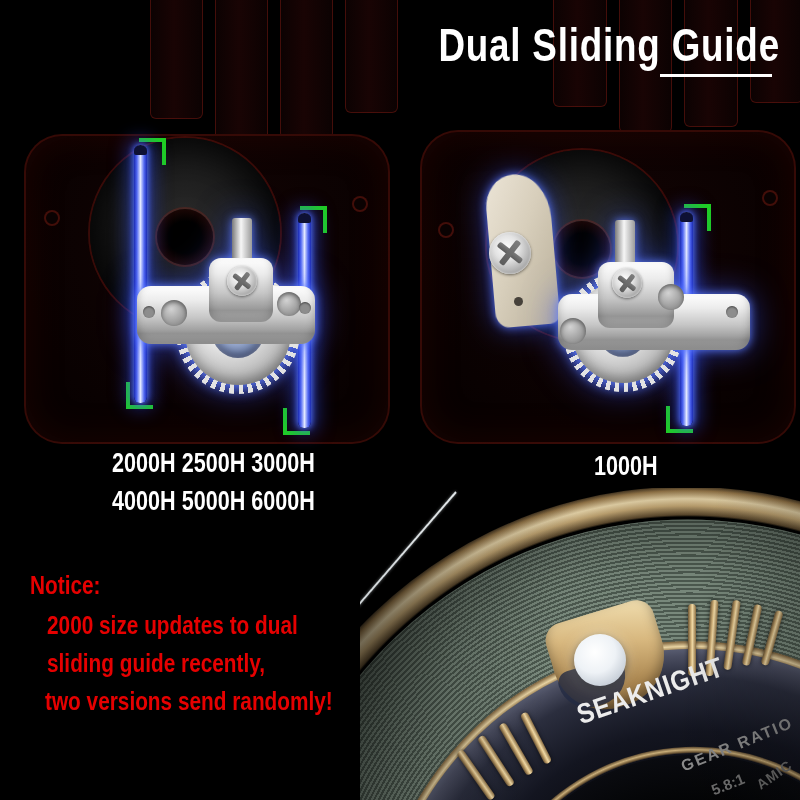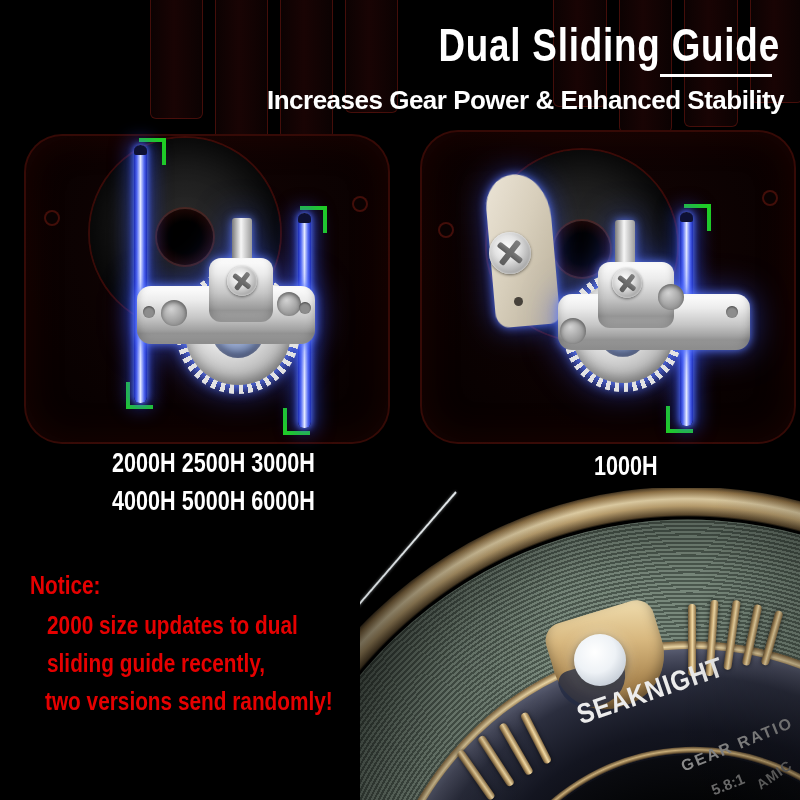--- a/index.html
+++ b/index.html
@@ -170,21 +170,20 @@
   <div class="boss" style="left:44px;top:210px"></div>
   <div class="boss" style="left:352px;top:196px"></div>
   <div class="boss" style="left:438px;top:222px"></div>
   <div class="boss" style="left:762px;top:190px"></div>
 
   <div class="disc disc-left"></div>
   <div class="disc disc-right"></div>
 
   <div class="title">Dual Sliding Guide</div>
   <div class="title-underline"></div>
-  <div class="subtitle">Increases Gear Power &amp; Enhanced Stability</div>
 
   <div class="bracket br-tr" style="left:139px;top:138px"></div>
   <div class="bracket br-bl" style="left:126px;top:382px"></div>
   <div class="bracket br-tr" style="left:300px;top:206px"></div>
   <div class="bracket br-bl" style="left:283px;top:408px"></div>
   <div class="rod" style="left:134px;top:145px;height:258px"></div>
   <div class="rod" style="left:298px;top:213px;height:215px"></div>
 
   <div class="mech mech-left">
     <div class="shaft" style="left:95px;top:0;width:20px;height:54px"></div>

